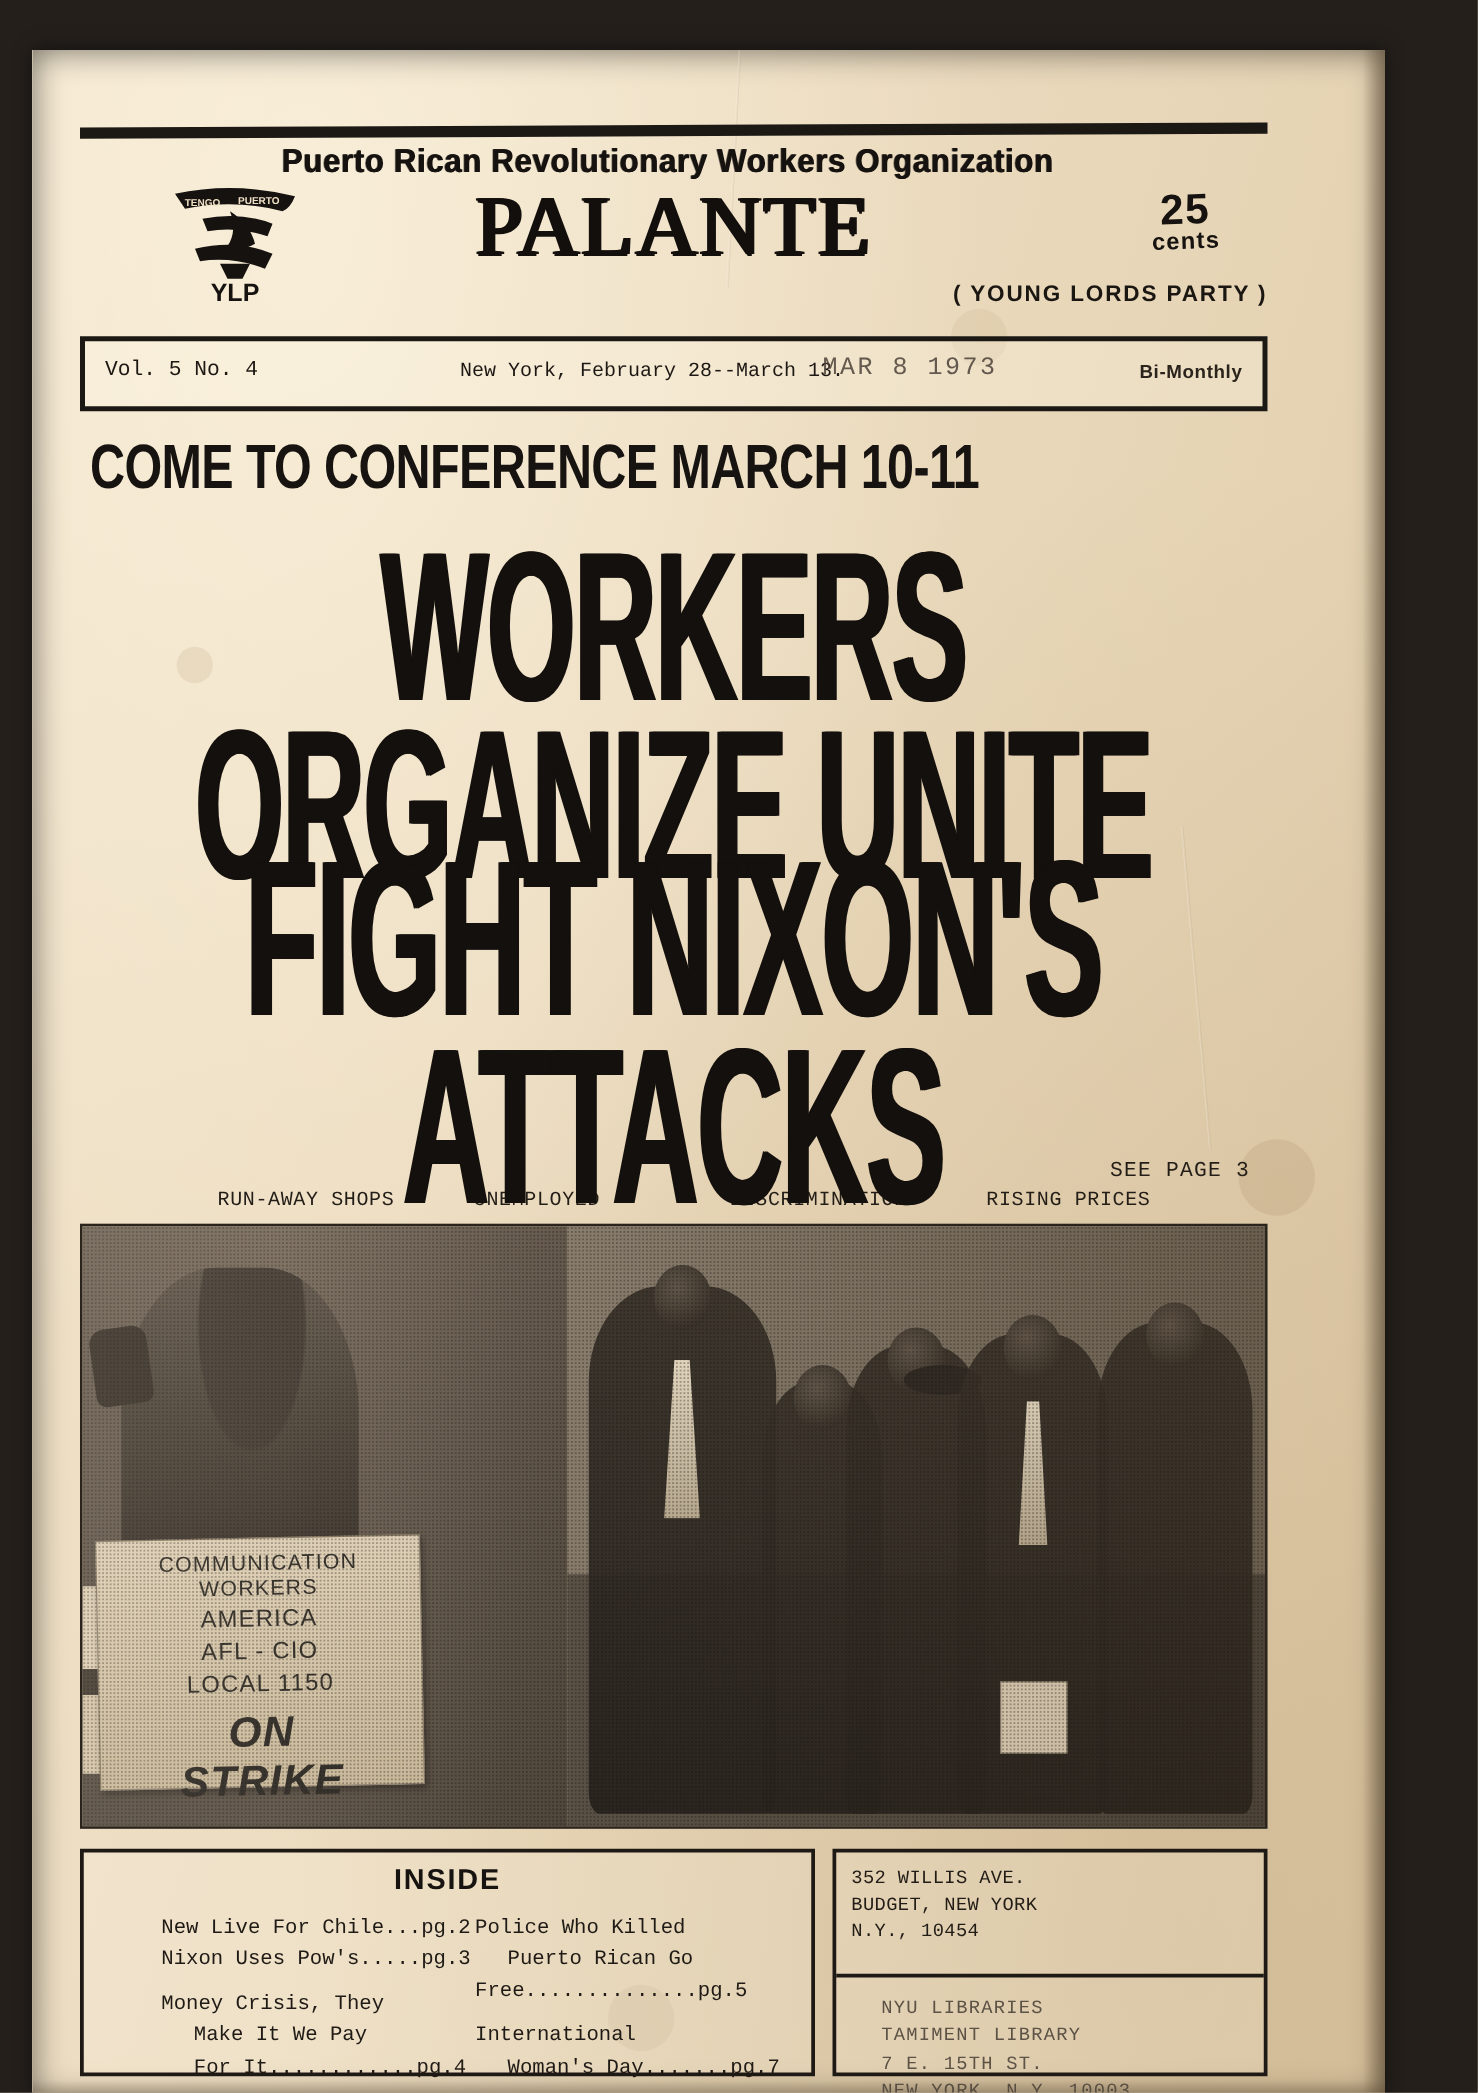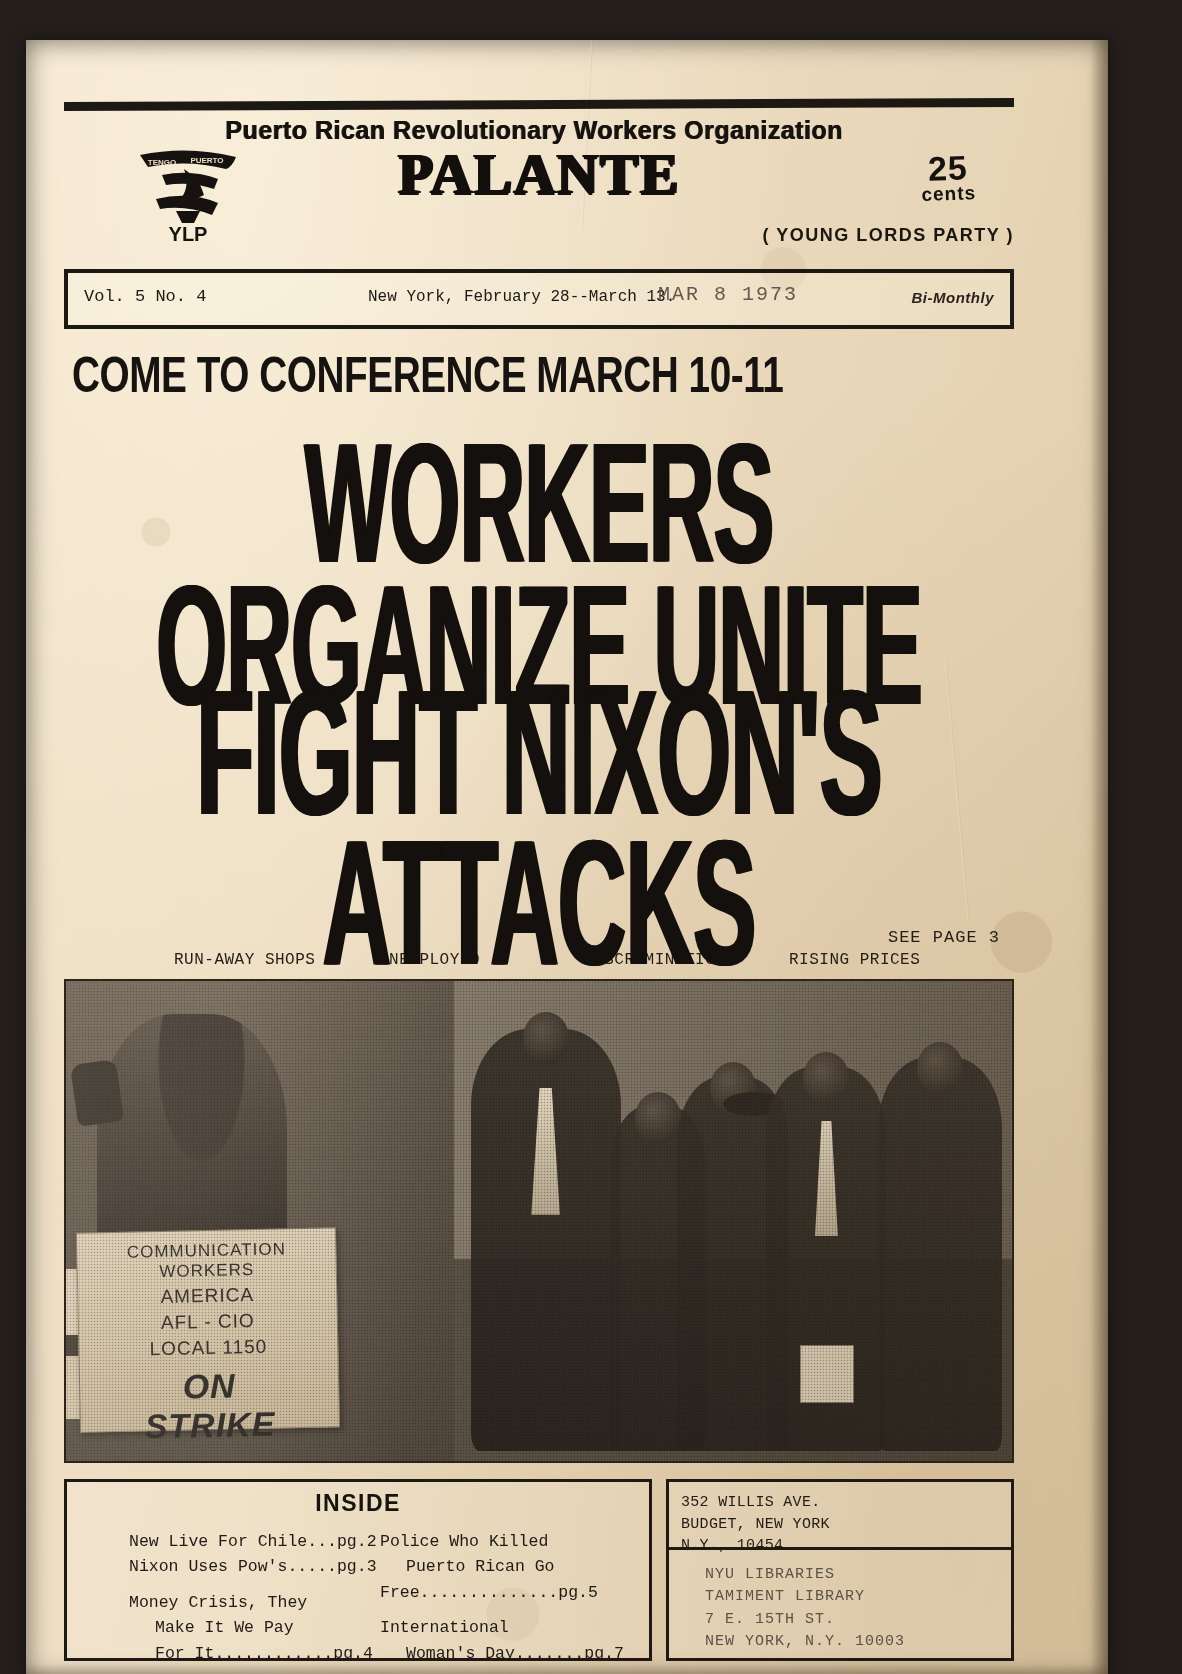--- a/index.html
+++ b/index.html
@@ -103,22 +103,22 @@
     position: absolute;
     left: 68px; top: 32px;
     width: 112px; height: 100px;
   }
   .palante {
     position: absolute;
     left: 0; top: 28px;
     width: 950px;
     text-align: center;
     font-family: "Liberation Serif", serif;
-    font-weight: bold;
-    font-size: 57px;
+    font-weight: normal;
+    font-size: 68px;
     letter-spacing: 2px;
     color: #130f0c;
     text-shadow: 2px 0 0 #130f0c, -1.5px 0 0 #130f0c, 0 1.5px 0 #130f0c;
   }
   .subtitle {
     position: absolute;
     left: 0; top: 112px;
     width: 950px;
     text-align: right;
     font-size: 18px;
@@ -164,21 +164,20 @@
     color: #4b4138;
     opacity: 0.85;
   }
   .issue-bar .freq {
     position: absolute; right: 16px; top: 16px;
     font-family: "Liberation Sans", sans-serif;
     font-weight: bold;
     font-size: 15px;
     color: #2b241d;
     letter-spacing: 0.5px;
-    font-style: italic;
   }
 
   
   .kicker {
     margin-top: 18px;
     margin-left: 8px;
     font-family: "Liberation Sans", sans-serif;
     font-weight: bold;
     font-size: 40px;
     letter-spacing: -0.5px;
@@ -428,21 +427,21 @@
     border: 3px solid #1e1914;
     box-sizing: border-box;
     background: rgba(255,250,235,0.2);
     position: relative;
     font-family: "Liberation Mono", monospace;
     color: #221c16;
   }
   .mail-top {
     display: flex;
     padding: 10px 12px 0 12px;
-    height: 68px;
+    height: 100px;
     box-sizing: border-box;
     border-bottom: 3px solid #1e1914;
   }
   .mail-addr { width: 52%; font-size: 15px; line-height: 1.45; letter-spacing: 0.3px; }
   .mail-bulk { width: 48%; font-size: 15px; line-height: 1.45; font-weight: bold; letter-spacing: 0.3px; }
   .mail-label {
     padding: 14px 12px 0 36px;
     font-size: 15px;
     line-height: 1.5;
     color: #4e453b;

